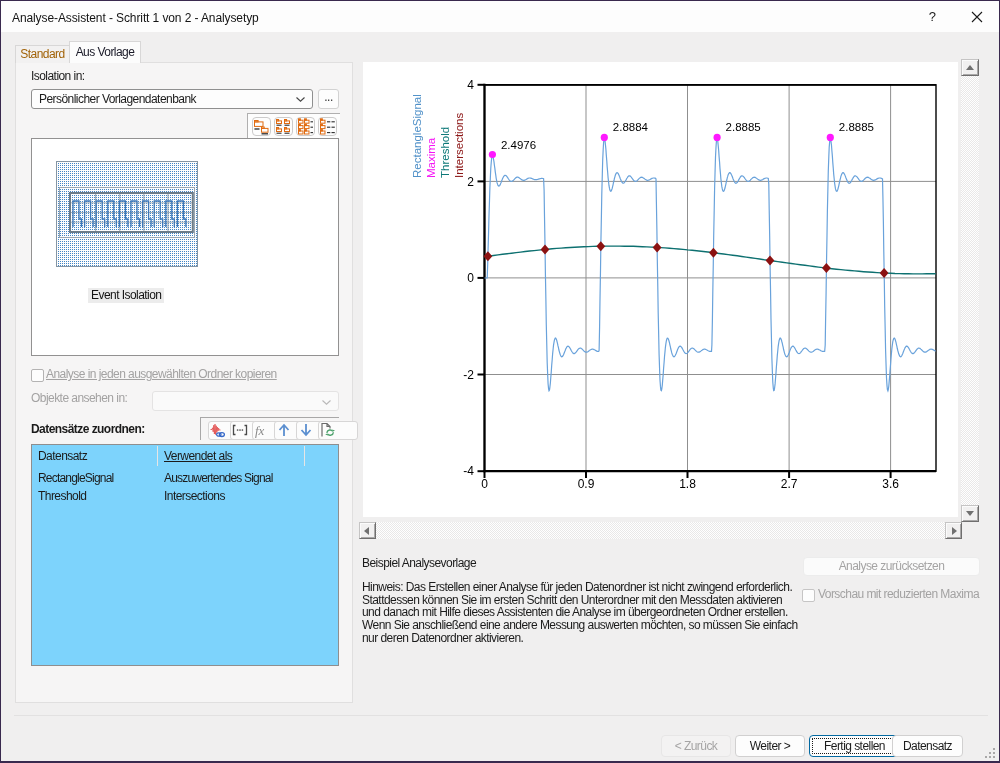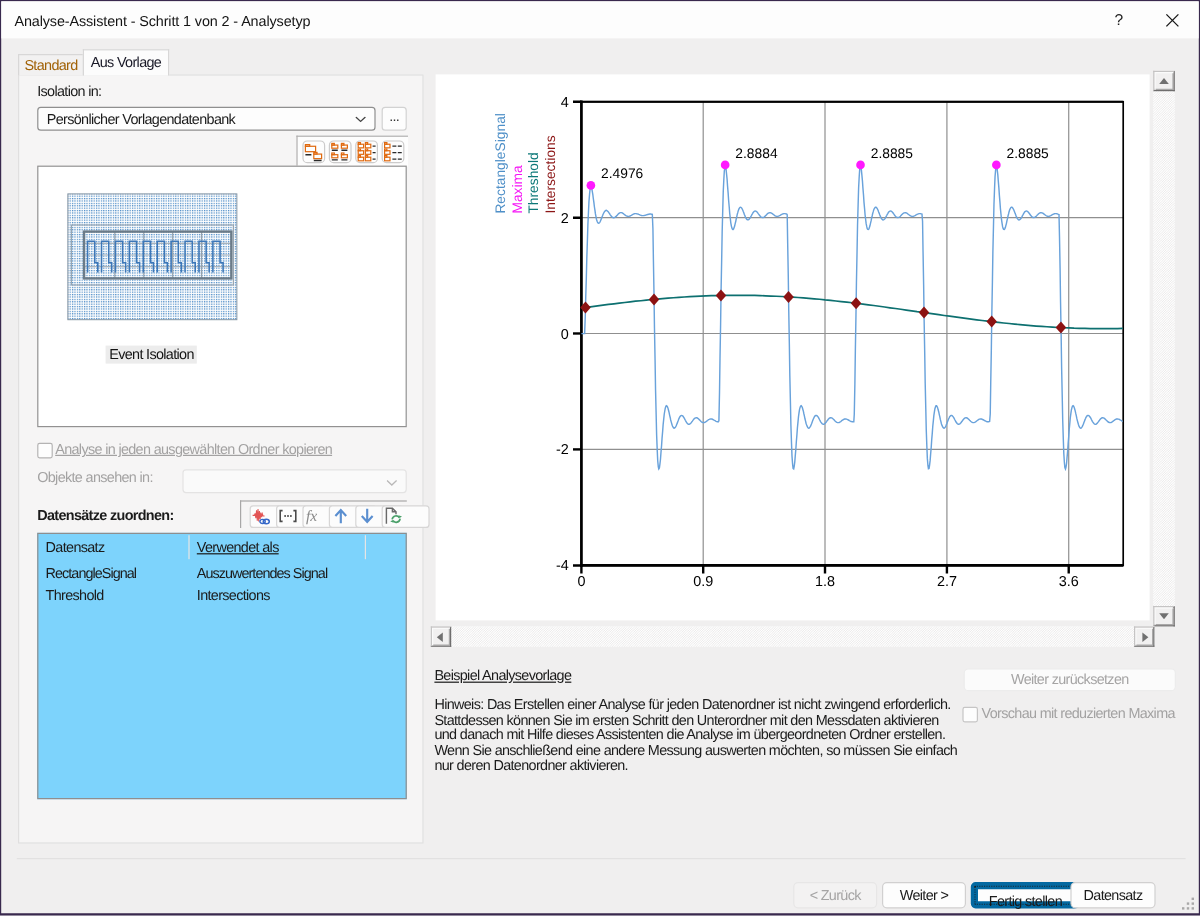--- a/index.html
+++ b/index.html
@@ -255,37 +255,37 @@
   </div>
 
 <div class="abs sb" style="left:358px; top:521px; width:603px; height:17px;"></div>
 <div class="abs sbtn" style="left:358px; top:521px; width:17px; height:17px;">
   <div class="arr" style="left:4px; top:4px; border-top:4px solid transparent; border-bottom:4px solid transparent; border-right:5px solid #707070;"></div>
   </div>
 <div class="abs sbtn" style="left:944px; top:521px; width:17px; height:17px;">
   <div class="arr" style="left:6px; top:4px; border-top:4px solid transparent; border-bottom:4px solid transparent; border-left:5px solid #707070;"></div>
   </div>
 
-<div class="abs" style="left:361px; top:555px;text-decoration:underline;">Beispiel Analysevorlage</div>
+<div class="abs" style="left:361px; top:555px;">Beispiel Analysevorlage</div>
 <div class="abs" style="left:361px; top:580px; line-height:12.7px;">
 Hinweis: Das Erstellen einer Analyse für jeden Datenordner ist nicht zwingend erforderlich.<br>
 Stattdessen können Sie im ersten Schritt den Unterordner mit den Messdaten aktivieren<br>
 und danach mit Hilfe dieses Assistenten die Analyse im übergeordneten Ordner erstellen.<br>
 Wenn Sie anschließend eine andere Messung auswerten möchten, so müssen Sie einfach<br>
 nur deren Datenordner aktivieren.</div>
 
-<div class="abs btn dis" style="left:802px; top:556px; width:177px; height:19px; line-height:17px; border-color:#ececec; background:#fbfbfb;">Weiter zurücksetzen</div>
+<div class="abs btn dis" style="left:802px; top:556px; width:177px; height:19px; line-height:17px; border-color:#ececec; background:#fbfbfb;">Analyse zurücksetzen</div>
 <div class="abs cb" style="left:801px; top:588px; width:13px; height:13px; border-color:#c6c5c5;"></div>
 <div class="abs graytx" style="left:817px; top:586px;">Vorschau mit reduzierten Maxima</div>
 
 <div class="abs" style="left:13px; top:714px; width:974px; height:1px; background:#e2e1e1;"></div>
 
 <div class="abs btn dis" style="left:660px; top:734px; width:70px;">&lt; Zurück</div>
 <div class="abs btn" style="left:734px; top:734px; width:70px;">Weiter &gt;</div>
-<div class="abs btn" style="left:808px; top:734px; width:91px; border:6px solid #0369a1; outline:1px dotted #1a1a1a; outline-offset:-4px;">Fertig stellen</div>
+<div class="abs btn" style="left:808px; top:734px; width:91px; border:1px solid #0369a1; outline:1px dotted #1a1a1a; outline-offset:-4px;">Fertig stellen</div>
 <div class="abs btn" style="left:891px; top:734px; width:71px;">Datensatz</div>
 
 <div class="abs grip" style="left:982px; top:745px; width:14px; height:14px;">
   <i style="left:10px; top:2px;"></i>
   <i style="left:6px; top:6px;"></i>
     <i style="left:10px; top:6px;"></i>
   <i style="left:2px; top:10px;"></i>
     <i style="left:6px; top:10px;"></i>
     <i style="left:10px; top:10px;"></i>
 </div>

